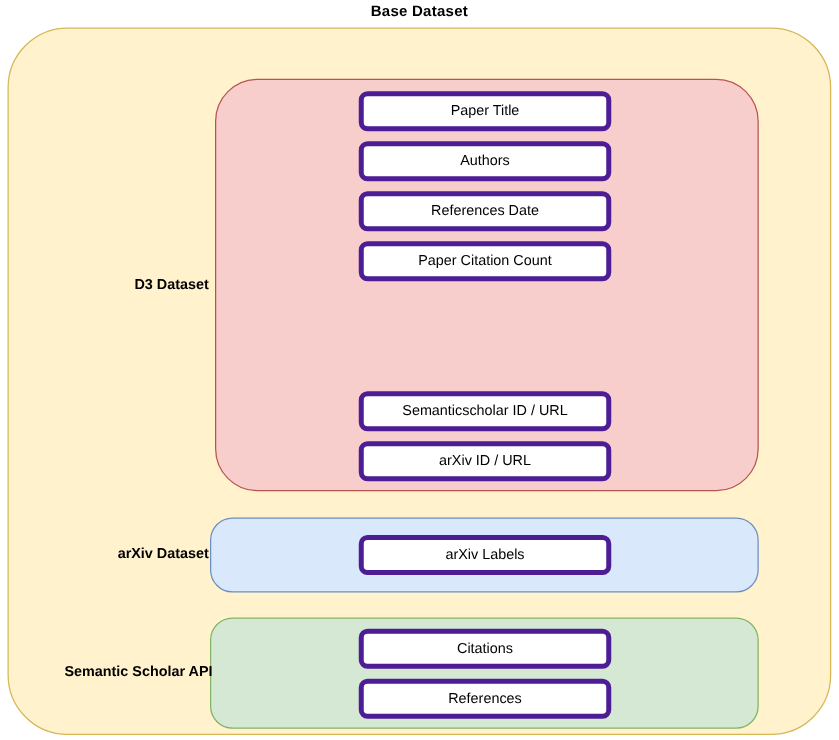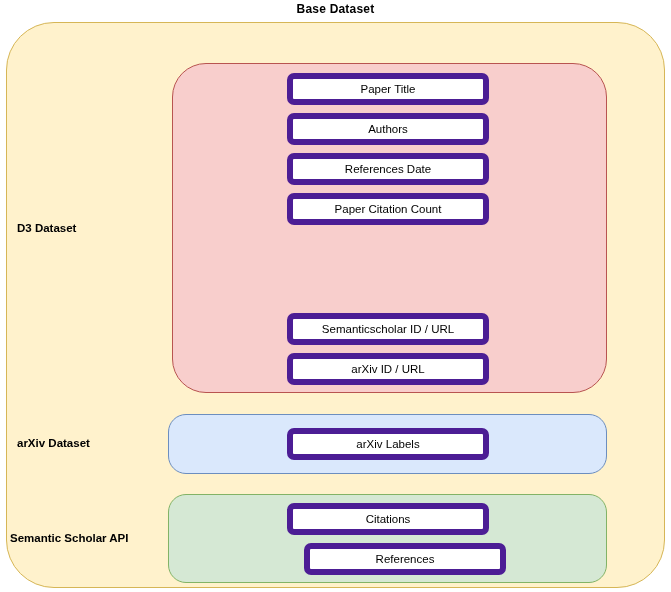--- a/index.html
+++ b/index.html
@@ -75,21 +75,21 @@
     background: #d5e8d4;
     border: 1px solid #82b366;
   }
 
   
   .section-label {
     position: absolute;
     font-size: 11.5px;
     font-weight: bold;
     color: #000000;
-    text-align: left;
+    text-align: right;
     white-space: nowrap;
   }
   #label-d3-dataset {
     left: 10px;
     top: 199px;
     width: 150px;
   }
   #label-arxiv-dataset {
     left: 10px;
     top: 414px;
@@ -102,21 +102,21 @@
   }
 
   
   .field-box {
     position: absolute;
     box-sizing: border-box;
     left: 280px;
     width: 202px;
     height: 32px;
     background: #ffffff;
-    border: 6px solid #4c1d95;
+    border: 4px solid #4c1d95;
     border-radius: 7px;
     display: flex;
     align-items: center;
     justify-content: center;
     font-size: 11.5px;
     color: #000000;
     white-space: nowrap;
   }
 </style>
 </head>
@@ -138,15 +138,15 @@
 
   <div class="section-panel" id="arxiv-dataset-panel"></div>
   <div class="section-label" id="label-arxiv-dataset">arXiv Dataset</div>
 
   <div class="field-box" style="top:405px;">arXiv Labels</div>
 
   <div class="section-panel" id="semantic-scholar-panel"></div>
   <div class="section-label" id="label-semantic-scholar">Semantic Scholar API</div>
 
   <div class="field-box" style="top:480px;">Citations</div>
-  <div class="field-box" style="top:520px;margin-left:17px;">References</div>
+  <div class="field-box" style="top:520px;">References</div>
 
 </div>
 
 </body></html>

